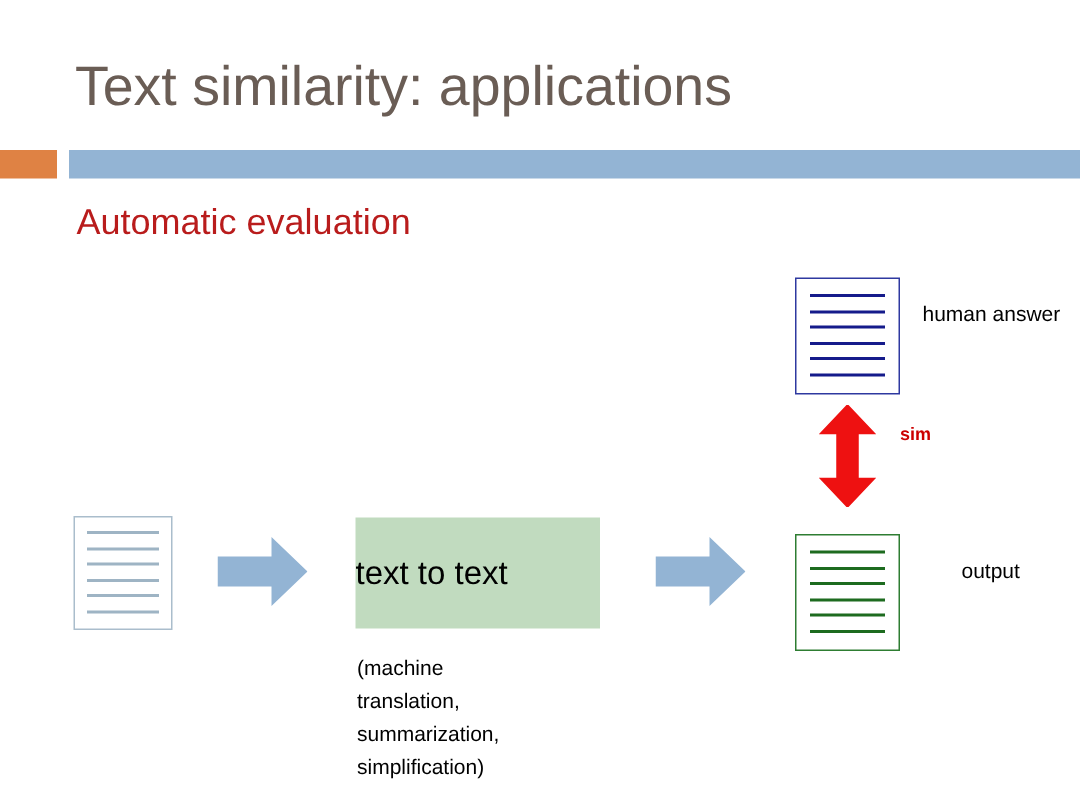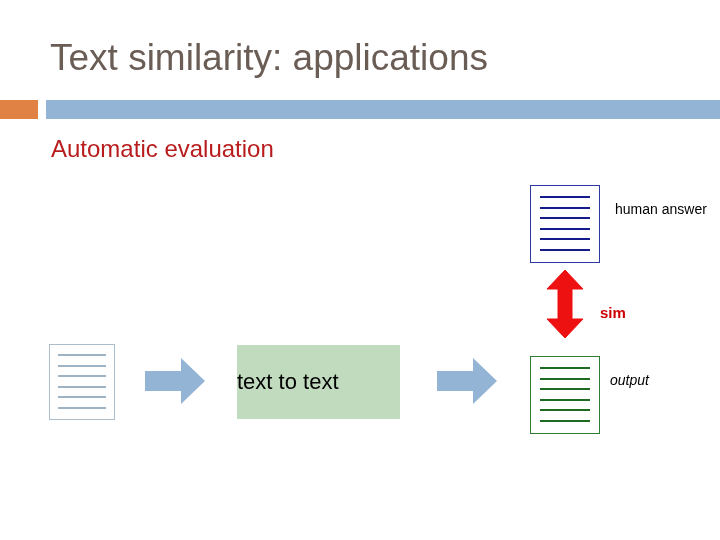--- a/index.html
+++ b/index.html
@@ -126,33 +126,32 @@
     position: absolute;
     left: 615px;
     top: 198px;
     width: 95px;
     font-size: 14px;
     line-height: 22px;
     color: #000000;
   }
   #label-output {
     position: absolute;
-    left: 610px;
+    left: 641px;
     top: 369px;
     font-size: 14px;
     line-height: 22px;
     color: #000000;
     white-space: nowrap;
-    font-style: italic;
   }
   #label-sim {
     position: absolute;
     left: 600px;
-    top: 303px;
-    font-size: 15px;
+    top: 279px;
+    font-size: 12px;
     line-height: 20px;
     color: #cc0000;
     font-weight: bold;
     white-space: nowrap;
   }
 
   
   .arrow-right {
     position: absolute;
   }
@@ -254,14 +253,20 @@
   </svg>
 
   <div id="box-text-to-text">
     <span id="box-text-to-text-label">text to text</span>
   </div>
 
   <svg id="arrow-2" class="arrow-right" viewBox="0 0 60 46">
     <polygon points="0,13 36,13 36,0 60,23 36,46 36,33 0,33" fill="#93b4d4"></polygon>
   </svg>
 
+  <div id="caption-examples">
+    <div>(machine</div>
+    <div>translation,</div>
+    <div>summarization,</div>
+    <div>simplification)</div>
+  </div>
 
 </div>
 
 </body></html>

